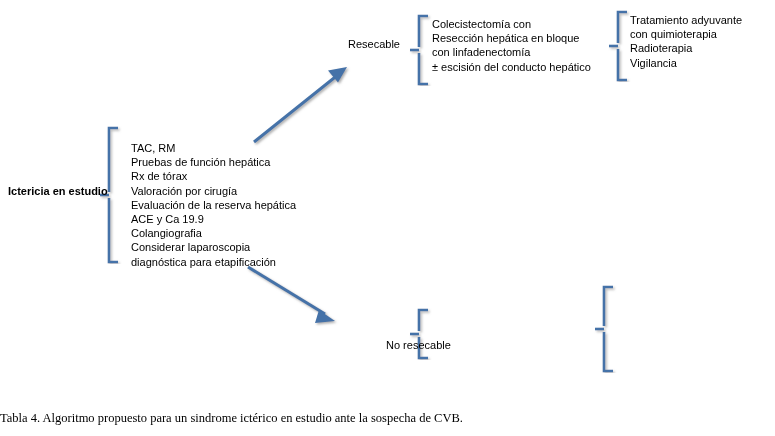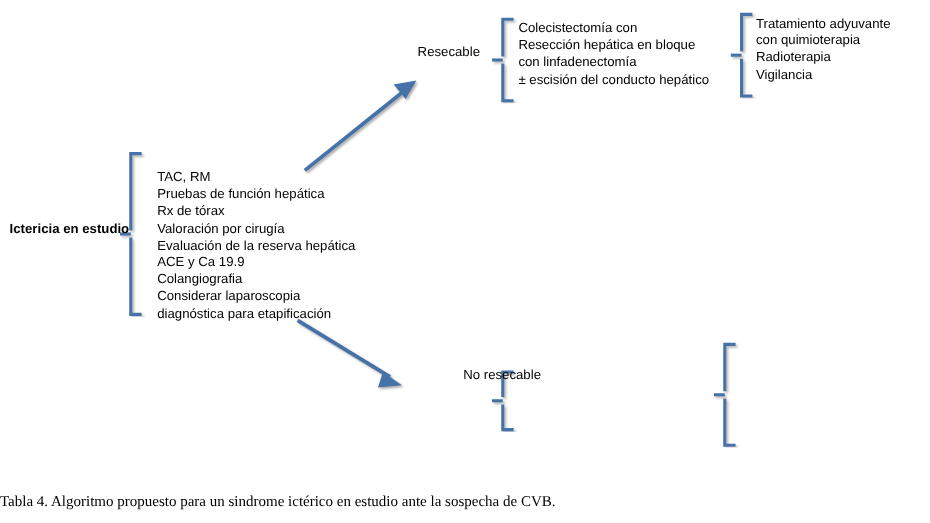--- a/index.html
+++ b/index.html
@@ -140,19 +140,19 @@
   <div class="node" style="left:432px;top:17px;">Colecistectomía con
 Resección hepática en bloque
 con linfadenectomía
 ± escisión del conducto hepático</div>
 
   <div class="node" style="left:630px;top:13px;">Tratamiento adyuvante
 con quimioterapia
 Radioterapia
 Vigilancia</div>
 
-  <div class="node single" style="left:338px;top:306px;padding-left:48px;">No resecable</div>
+  <div class="node single" style="left:338px;top:338px;padding-left:48px;">No resecable</div>
 
 
 
 </div>
 
 <div id="caption">Tabla 4. Algoritmo propuesto para un sindrome ictérico en estudio ante la sospecha de CVB.</div>
 
 </body></html>

